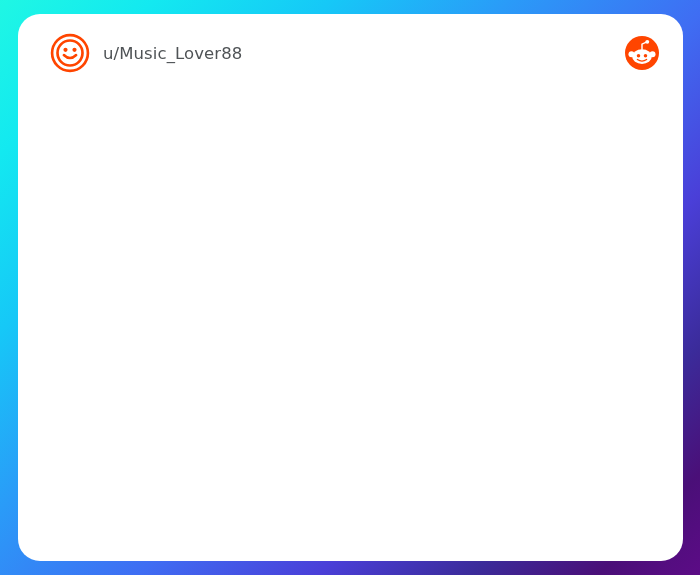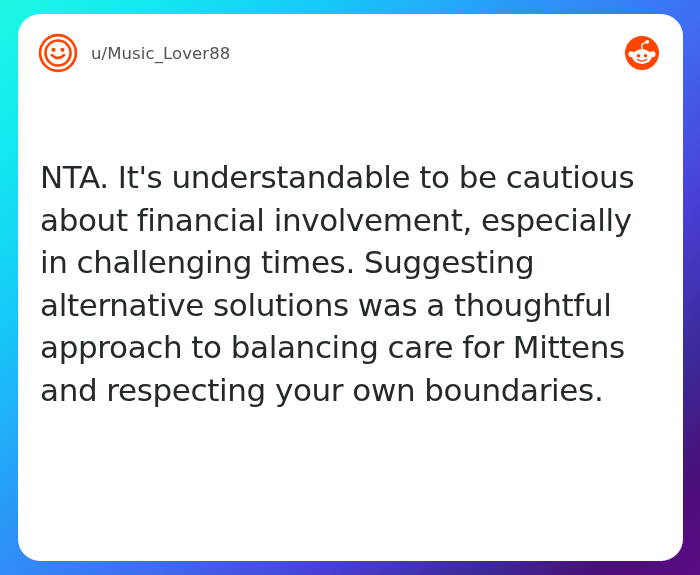--- a/index.html
+++ b/index.html
@@ -46,21 +46,21 @@
 
   
   .card-header {
     position: absolute;
     left: 0;
     top: 0;
     right: 0;
     height: 78px;
     display: flex;
     align-items: center;
-    padding: 0 14px 0 20px;
+    padding: 0 14px 0 32px;
     box-sizing: border-box;
   }
 
   .author-block {
     display: flex;
     align-items: center;
     gap: 13px;
   }
 
   .avatar {
@@ -141,16 +141,15 @@
         <circle cx="32.4" cy="21.4" r="3.5" fill="#ffffff"></circle>
 
         <circle cx="15.9" cy="23.2" r="2.05" fill="#FF4500"></circle>
         <circle cx="24.1" cy="23.2" r="2.05" fill="#FF4500"></circle>
 
         <path d="M14.6 27.6 Q20 31.4 25.4 27.6" fill="none" stroke="#FF4500" stroke-width="1.6" stroke-linecap="round"></path>
       </svg>
 
     </div>
 
-    <div class="post-body">NTA. It's understandable to be cautious about financial involvement, especially in challenging times. Suggesting alternative solutions was a thoughtful approach to balancing care for Mittens and respecting your own boundaries.</div>
 
   </div>
 </div>
 
 </body></html>

